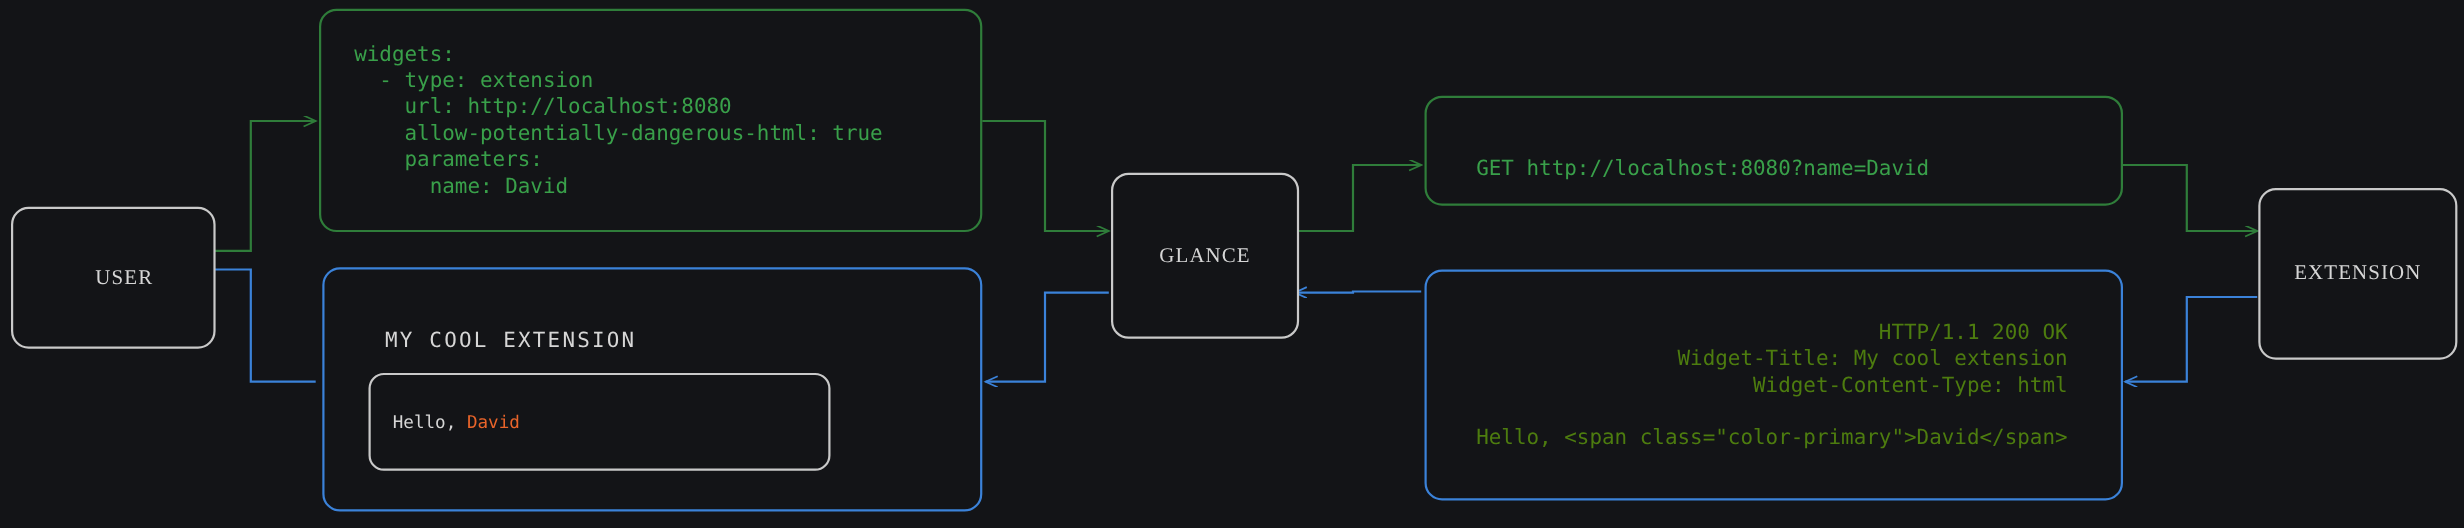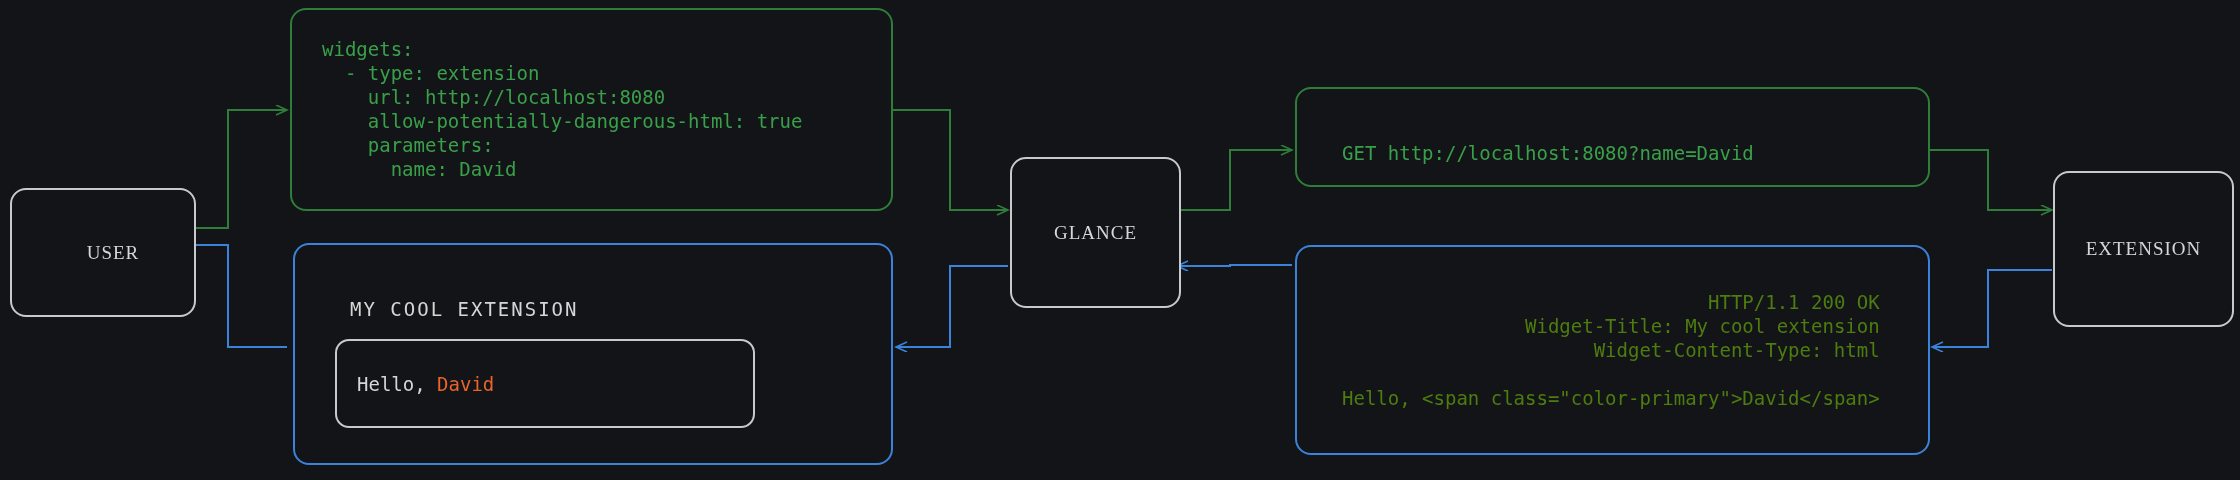--- a/index.html
+++ b/index.html
@@ -13,21 +13,21 @@
   .panel.green{border:2px solid #2f7d3a;}
   .panel.blue{border:2px solid #3b82d9;text-align:right;}
 
   .code{font-family:"DejaVu Sans Mono",monospace;font-size:19px;line-height:24px;white-space:pre;}
   .code.green{color:#39a04a;}
   .code.blue{color:#4d7c0f;}
 
   .widget-title{font-family:"DejaVu Sans Mono",monospace;font-size:19px;color:#d6d6d6;letter-spacing:2px;}
   .widget-body{position:absolute;border:2px solid #c9c9c9;border-radius:14px;box-sizing:border-box;
                display:flex;align-items:center;}
-  .widget-text{font-family:"DejaVu Sans Mono",monospace;font-size:19px;color:#d6d6d6;padding-left:20px;}
+  .widget-text{font-family:"DejaVu Sans Mono",monospace;font-size:16px;color:#d6d6d6;padding-left:20px;}
   .accent{color:#e8642a;}
 
   svg.wires{position:absolute;left:0;top:0;width:2240px;height:480px;pointer-events:none;}
 </style>
 </head>
 <body>
 
 <div id="stage">
 
   <svg class="wires" viewBox="0 0 2240 480" xmlns="http://www.w3.org/2000/svg">

